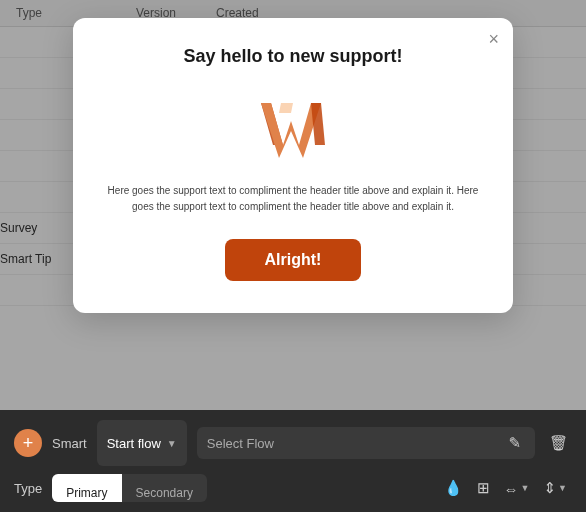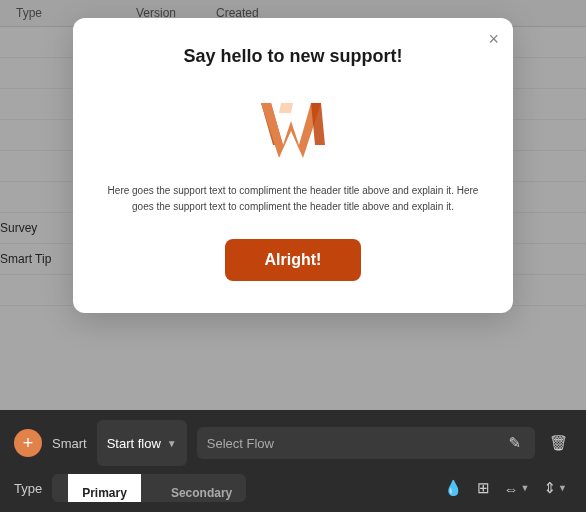--- a/index.html
+++ b/index.html
@@ -202,22 +202,21 @@
       background: #3a3a3a;
       border-radius: 6px;
       overflow: hidden;
       height: 28px;
     }
     .type-btn {
       padding: 12px 14px;
       font-size: 12px;
       border: none;
       cursor: pointer;
-      font-weight: 700;
-      margin-left: 16px;
+      font-weight: 400;
     }
     .type-btn.active {
       background: #fff;
       color: #222;
     }
     .type-btn.inactive {
       background: transparent;
       color: #aaa;
     }
     .toolbar-spacer { flex: 1; }

